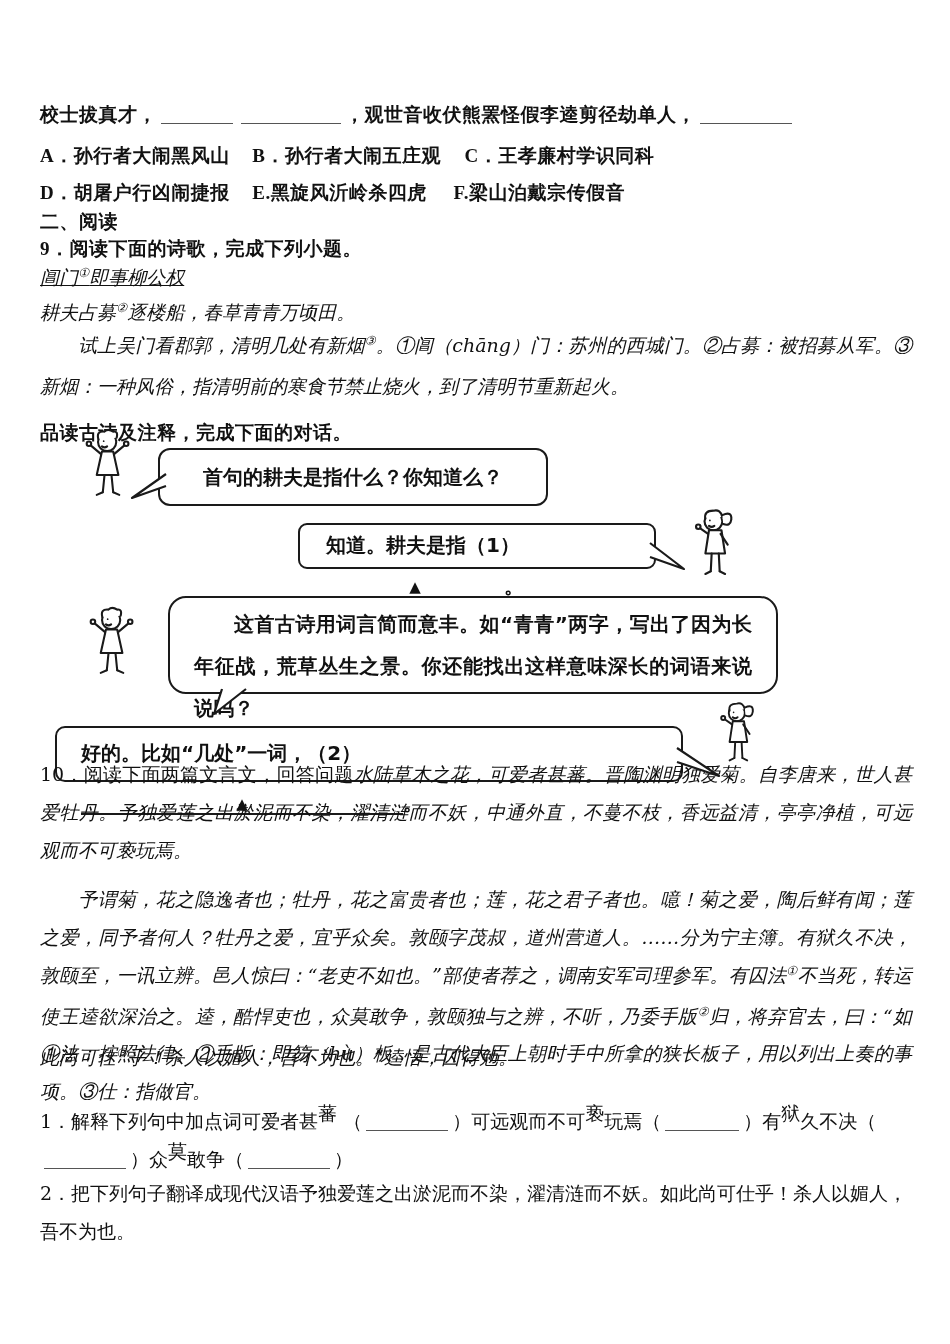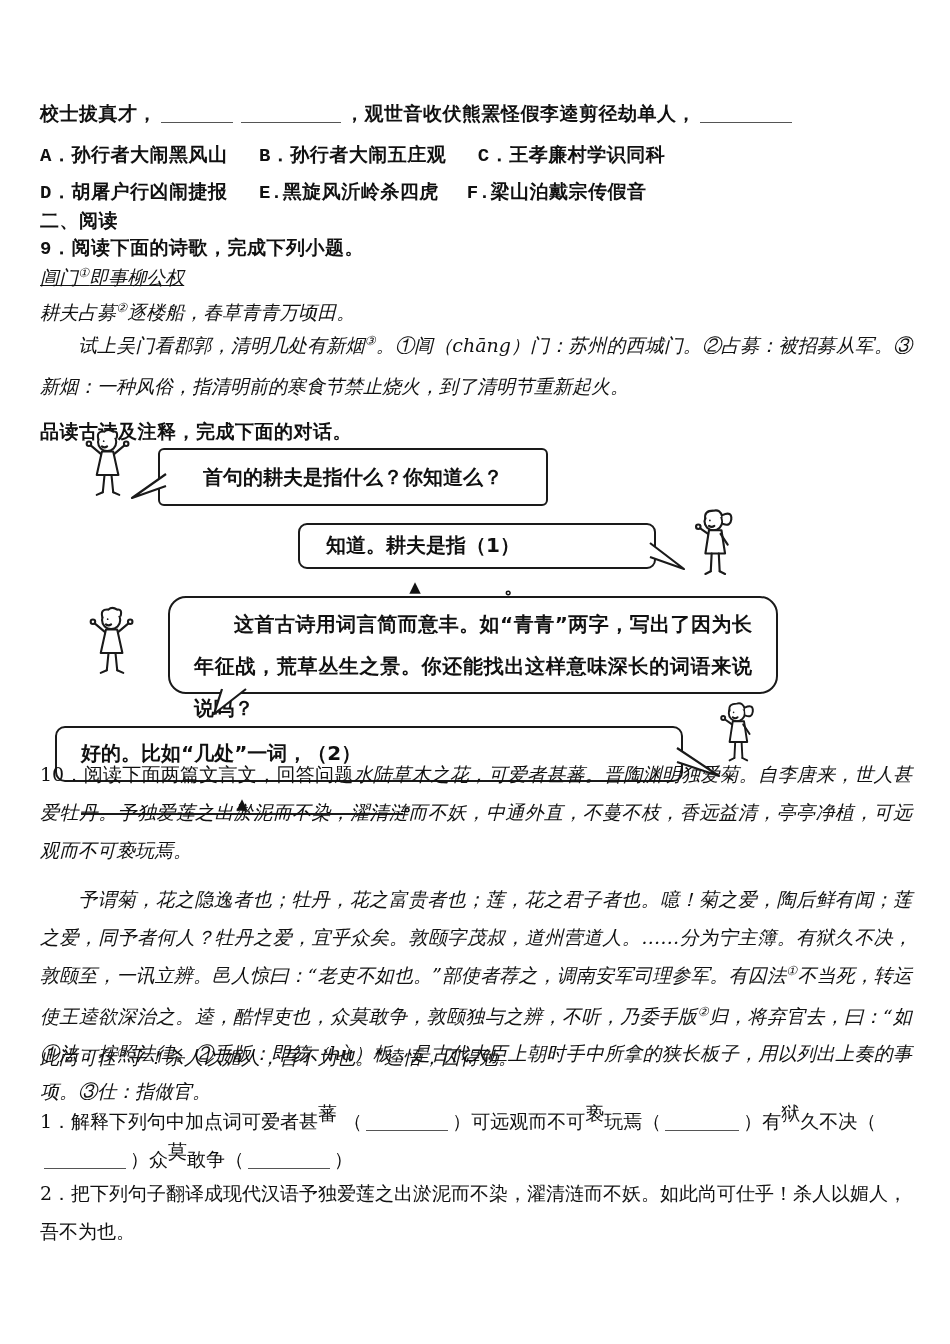--- a/index.html
+++ b/index.html
@@ -1,37 +1,37 @@
 <!DOCTYPE html>
 <html><head>
 <meta charset="utf-8">
 <style>
   html,body{margin:0;padding:0;background:#e8e8e8;}
   #page{position:relative;width:950px;height:1344px;background:#ffffff;margin:0 auto;
         font-family:"DejaVu Serif","Liberation Serif",serif;color:#111;overflow:hidden;}
   .blk{position:absolute;left:40px;width:872px;font-size:19px;line-height:38px;}
-  .hei{font-family:Liberation Mono, monospace;font-weight:700;letter-spacing:.5px;}
+  .hei{font-family:Liberation Serif, serif;font-weight:700;letter-spacing:.5px;}
   .kai{font-style:italic;font-weight:500;text-align:justify;}
   .song{font-style:normal;font-weight:400;}
   .indent{text-indent:2em;}
   
   .run-text{white-space:pre-wrap;}
   .run-song{font-style:normal;font-family:"DejaVu Serif","Liberation Serif",serif;font-weight:400;}
   .run-blank{display:inline-block;border-bottom:1.8px solid #555;height:1.02em;vertical-align:-3px;margin:0 4px;}
   .run-sup{font-size:12.5px;position:relative;top:-7px;}
   .run-raised{position:relative;top:-8px;}
   .run-blank-tri{display:inline-block;border-bottom:2px solid #1a1a1a;text-align:center;
                  font-size:15px;line-height:14px;vertical-align:1px;padding-bottom:2px;color:#111;}
   
   #dialogue{position:absolute;left:40px;top:424px;width:872px;height:378px;}
   .bubble{position:absolute;background:#fff;border:2.2px solid #1a1a1a;
           font-family:"DejaVu Sans","Liberation Sans",sans-serif;font-weight:700;
           font-size:20px;color:#111;box-sizing:border-box;}
   .tail{position:absolute;z-index:3;}
-  #bubble1{left:118px;top:24px;width:390px;height:58px;border-radius:6px;
+  #bubble1{left:118px;top:24px;width:390px;height:58px;border-radius:12px;
            text-align:center;line-height:54px;}
   #bubble2{left:258px;top:99px;width:358px;height:46px;border-radius:9px;
            line-height:41px;padding-left:26px;}
   #bubble3{left:128px;top:172px;width:610px;height:98px;border-radius:18px;
            line-height:42px;padding:5px 24px 0;text-indent:2em;text-align:justify;}
   #bubble4{left:15px;top:302px;width:628px;height:56px;border-radius:10px;
            line-height:50px;padding-left:24px;}
   .figure{position:absolute;}
   #boy1{left:42px;top:4px;width:52px;height:80px;}
   #girl1{left:648px;top:84px;width:58px;height:82px;}

